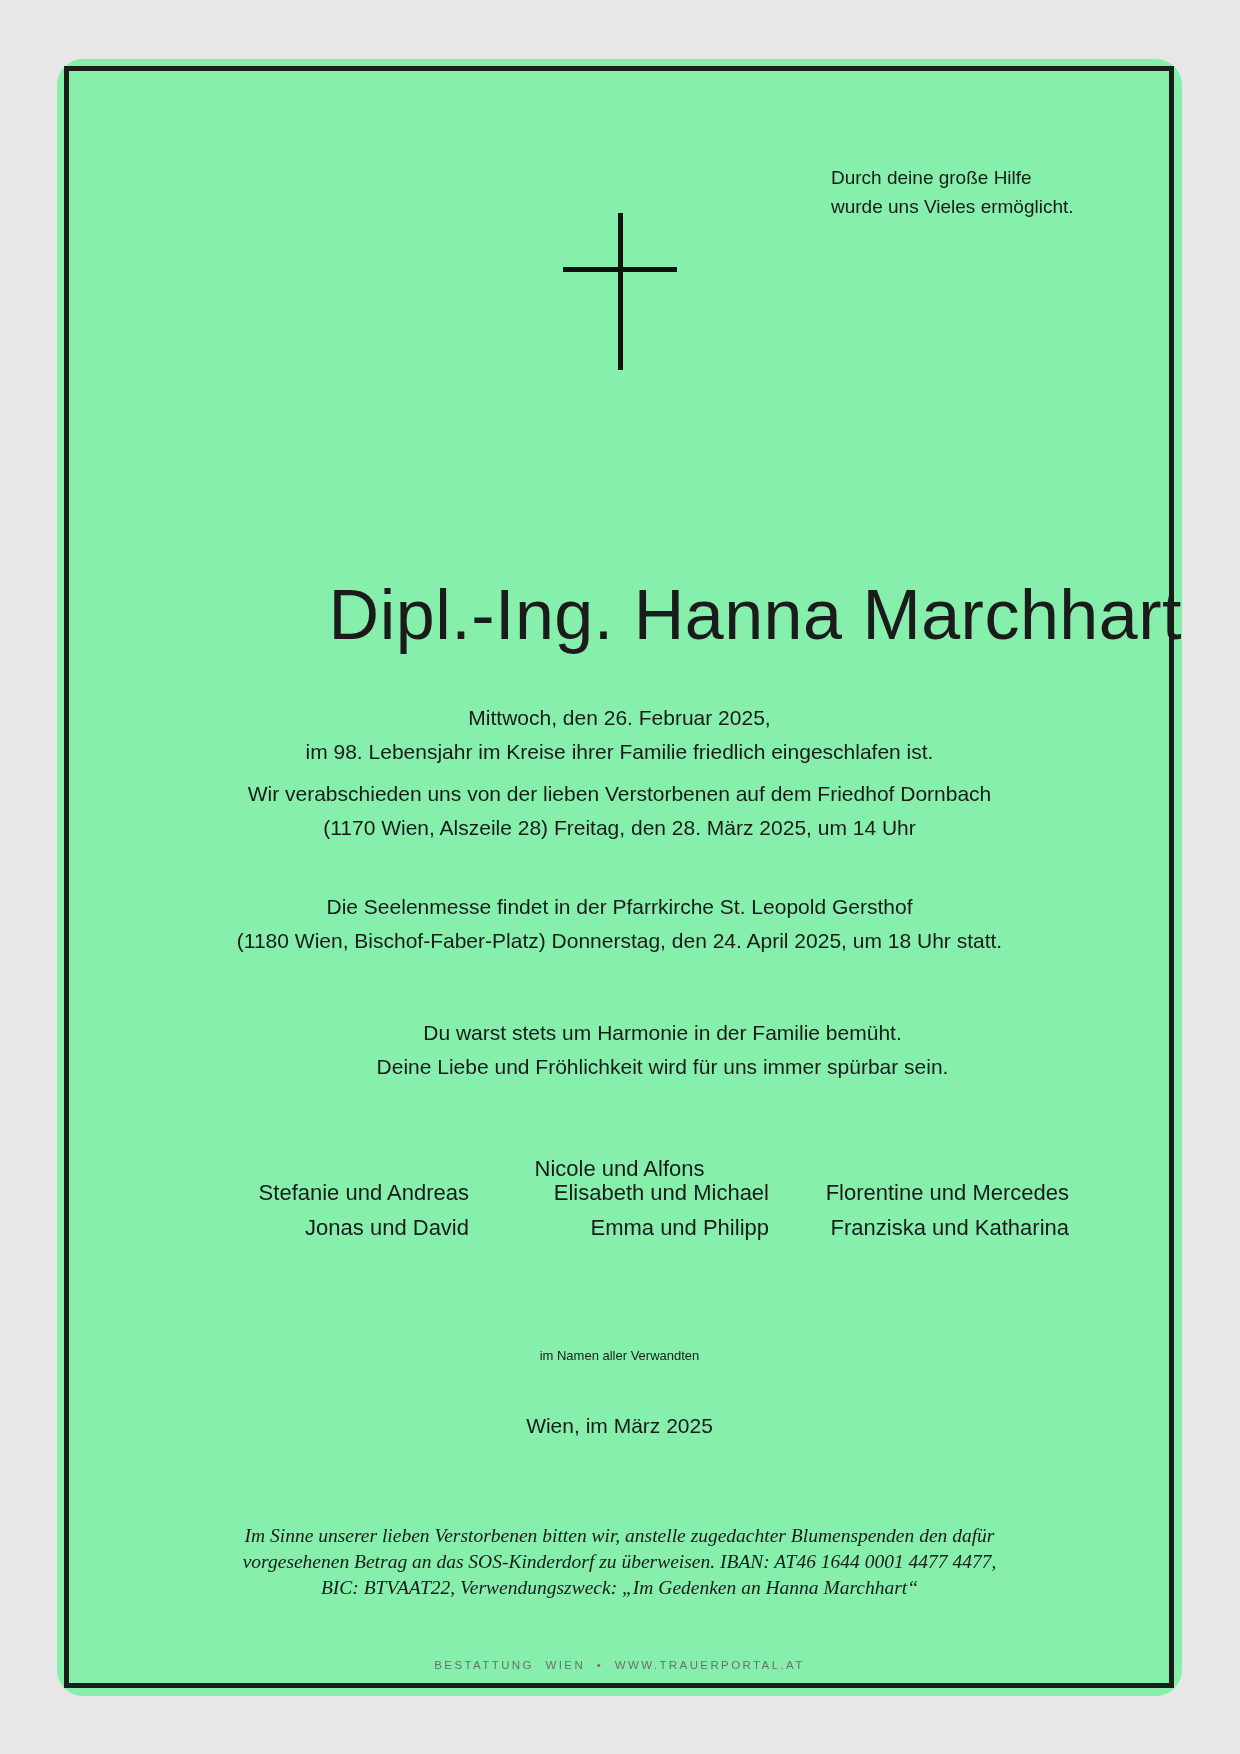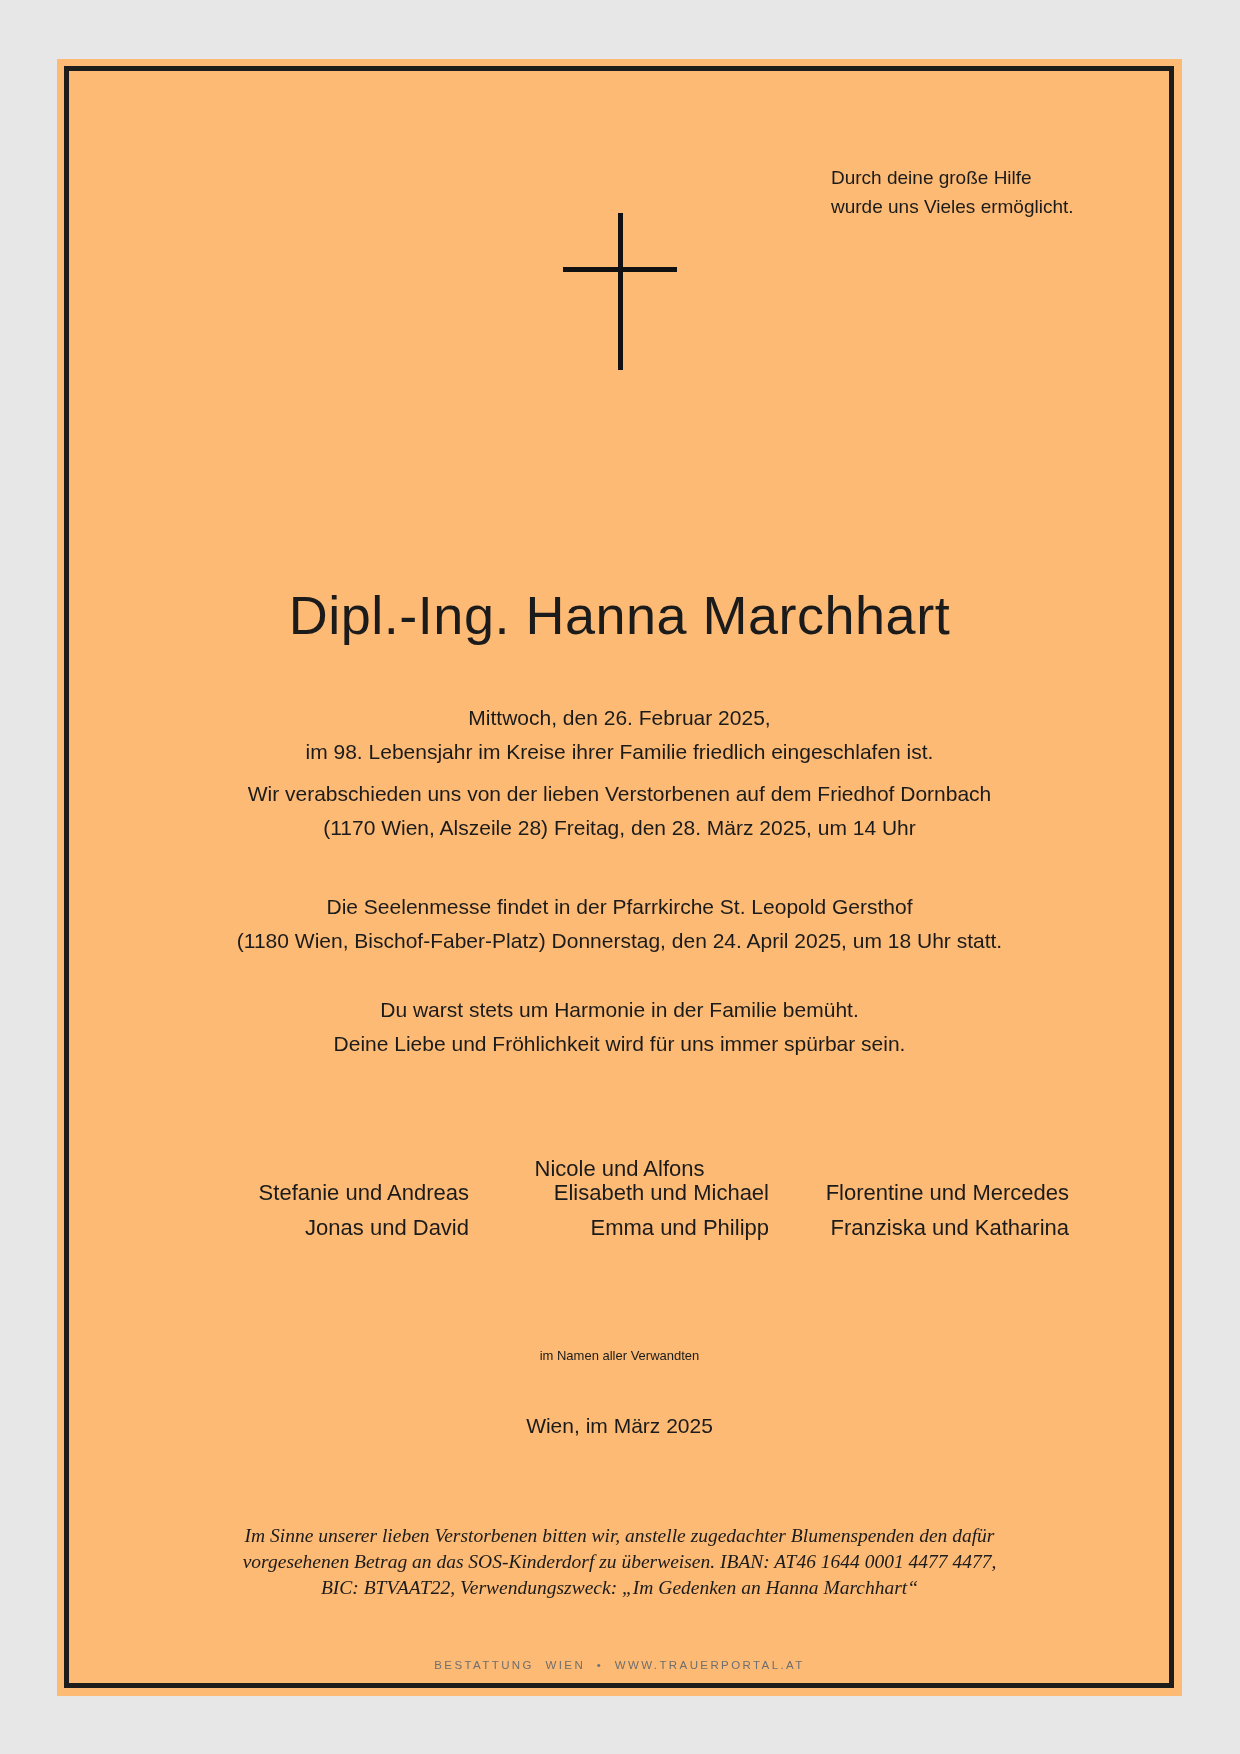--- a/index.html
+++ b/index.html
@@ -8,21 +8,22 @@
     width:1240px; height:1754px;
     background:#e7e7e7;
     font-family:"Liberation Sans", sans-serif;
     color:#1b1b1b;
     overflow:hidden;
   }
   .card {
     position:absolute;
     left:57px; top:59px;
     width:1125px; height:1637px;
-    background:#fdba74;
+    background:#86efac;
+    border-radius:26px;
   }
   .frame {
     position:absolute;
     left:7px; top:7px; right:8px; bottom:8px;
     border:5px solid #1d1d1b;
   }
   .block {
     position:absolute;
     left:0; width:100%;
     text-align:center;
@@ -34,25 +35,25 @@
     position:absolute;
     left:774px; top:104px;
     text-align:left;
     font-size:19px; line-height:29px;
   }
   .cross-bar { position:absolute; background:#111111; }
   .cross-v { left:561px; top:154px; width:5px; height:157px; }
   .cross-h { left:506px; top:208px; width:114px; height:5px; }
 
   .intro { top:421px; font-size:21px; line-height:37px; }
-  .deceased-name { top:518px; font-size:54px; line-height:76px; letter-spacing:0.5px; }
+  .deceased-name { top:518px; font-size:70px; line-height:76px; letter-spacing:0.5px;text-align:right; }
   .death-block { top:642px; }
   .funeral-block { top:718px; }
   .mass-block { top:831px; }
-  .remembrance-block { top:934px; font-size:21px; line-height:34px; }
+  .remembrance-block { top:957px; font-size:21px; line-height:34px;padding-left:43px; }
 
   .mourners-primary { top:1066px; font-size:22px; line-height:34px;margin-top:27px; }
   .mourners-grid {
     position:absolute;
     top:1116px; left:112px;
     width:900px;
     display:flex;
   }
   .mourners-col { flex:1; text-align:right; font-size:22px; line-height:35px; }
   .mourners-closing { top:1280px; font-size:13px; line-height:34px; }

